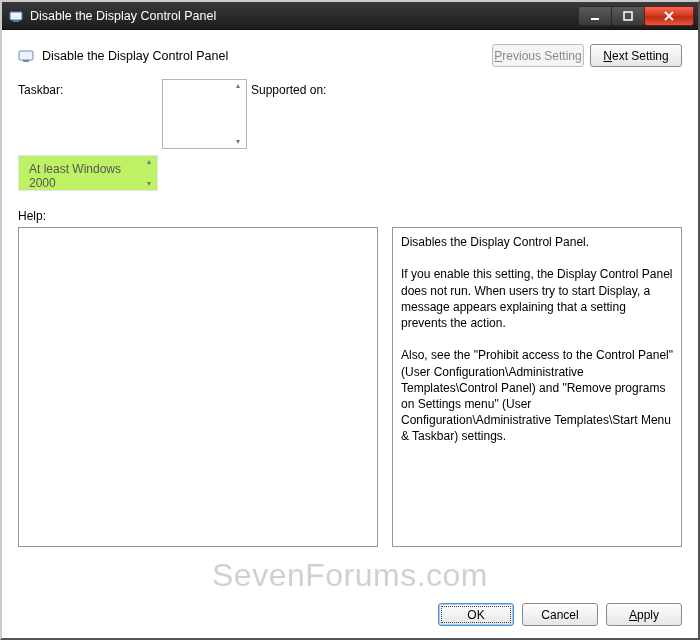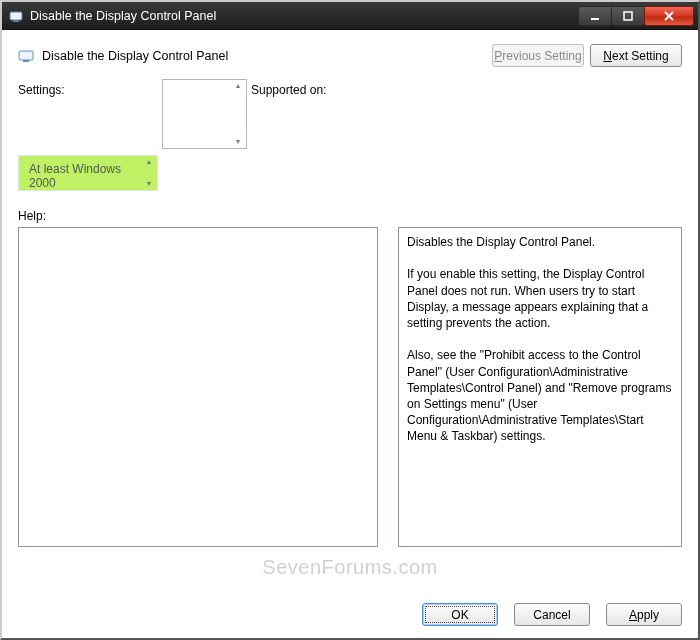--- a/index.html
+++ b/index.html
@@ -122,45 +122,45 @@
   .mid-labels {
     display:grid;
     grid-template-columns:360px 1fr;
     margin-top:18px;
   }
   .mid-labels div { padding-bottom:4px; }
 
   .lower-grid {
     display:grid;
     grid-template-columns:360px 1fr;
-    gap:20px;
+    gap:14px;
     height:320px;
   }
   .big-box {
     border:1px solid #8a97a6;
     background:#fff;
     padding:6px 8px;
     overflow:auto;
     font-size:12px;
     line-height:1.35;
     white-space:pre-wrap;
   }
 
   .footer {
     position:absolute;
     left:14px; right:14px; bottom:10px;
-    display:flex; justify-content:flex-end; gap:16px;
+    display:flex; justify-content:flex-end; gap:8px;
   }
   .footer .btn { min-width:76px; }
 
   .watermark {
     position:absolute;
-    left:0; right:0; bottom:57px;
+    left:0; right:0; bottom:42px;
     text-align:center;
-    font-size:20px;
+    font-size:32px;
     color:rgba(120,120,120,0.35);
     font-weight:500;
     pointer-events:none;
     letter-spacing:0.5px;
   }
 </style>
 </head>
 <body>
 
 <div class="outer-frame"></div>
@@ -204,21 +204,21 @@
       </span>
       <span class="panel-title">Disable the Display Control Panel</span>
       <div class="header-btns">
         <button class="btn disabled"><u>P</u>revious Setting</button>
         <button class="btn"><u>N</u>ext Setting</button>
       </div>
     </div>
 
     <div class="top-grid">
 
-      <div class="lbl">Settings:</div>
+      <div class="lbl">Taskbar:</div>
       <div class="comment-box">
         <div class="tiny-scroll">
             <span>▴</span>
             <span>▾</span>
           </div>
       </div>
 
       <div class="lbl">Supported on:</div>
       <div class="supported-box">
         <span>At least Windows 2000</span>

